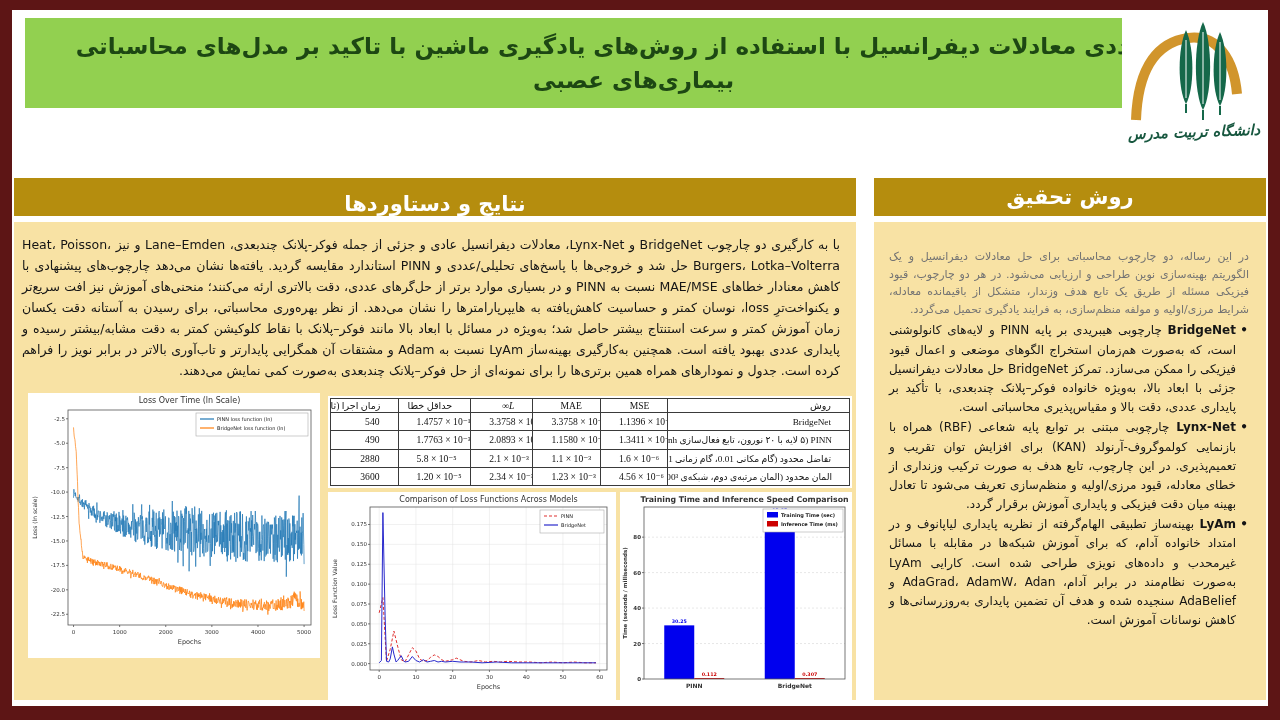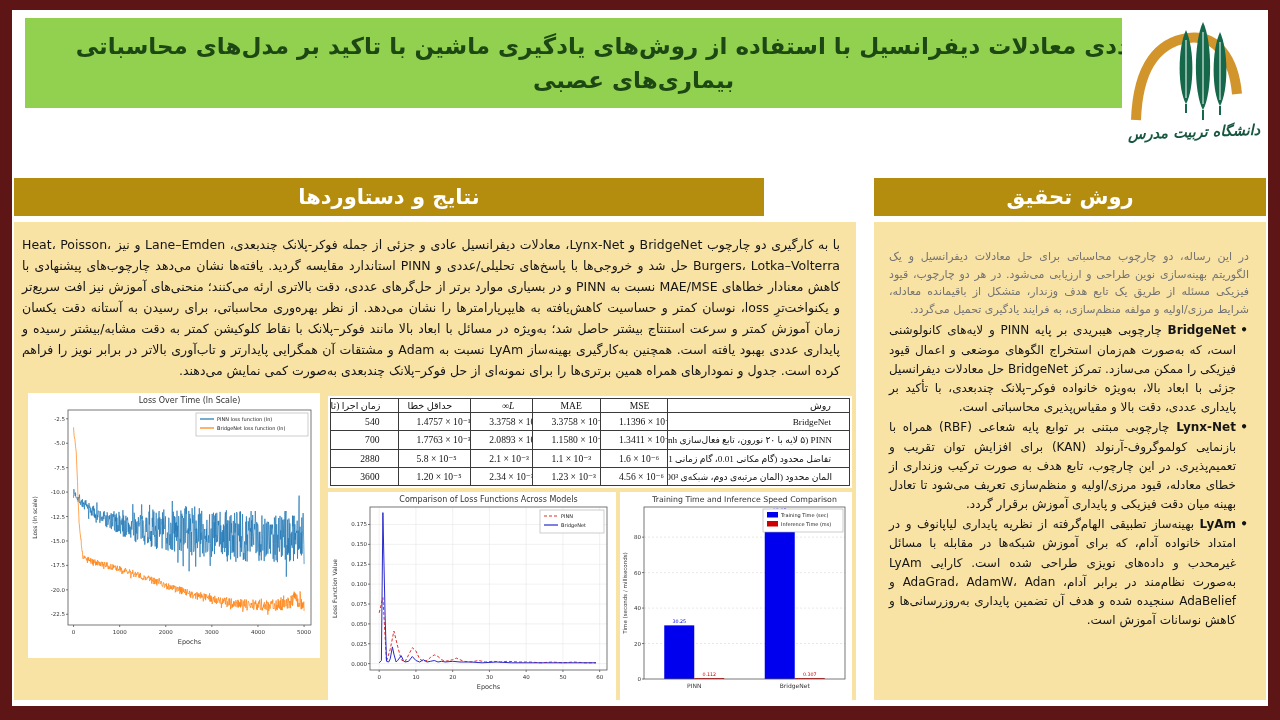--- a/index.html
+++ b/index.html
@@ -11,34 +11,34 @@
   .title{direction:rtl;text-align:center;color:#1D4713;font-weight:bold;font-size:23px;line-height:1.5;padding:0 34px;}
   .subtitle-box{position:absolute;left:13px;top:103px;width:1095px;height:50px;background:#3A5623;display:flex;align-items:center;justify-content:center;}
   .subtitle-box span{direction:rtl;color:#FFC000;font-weight:bold;font-size:16px;}
 
   .logo-card{position:absolute;right:2px;top:2px;width:144px;height:160px;background:#fff;text-align:center;}
   .logo-card svg{display:block;margin:2px auto 0;}
   .logo-text{color:#17573F;font-weight:bold;font-style:italic;font-size:14.5px;direction:rtl;margin-top:-6px;transform:rotate(-2deg);}
 
   .sec-header{position:absolute;top:168px;height:38px;background:#B58D0E;color:#fff;display:flex;align-items:center;justify-content:center;}
   .sec-header span{font-size:21px;font-weight:bold;direction:rtl;}
-  .hdr-results{left:2px;width:750px;}
+  .hdr-results{left:2px;width:842px;align-items:flex-end;}
   .hdr-method{left:862px;width:392px;}
 
   .panel{position:absolute;top:212px;height:478px;background:#F8E2A4;}
   .panel-results{left:2px;width:842px;}
   .panel-method{left:862px;width:392px;}
 
   .results-body{direction:rtl;text-align:justify;font-size:12.5px;line-height:1.68;color:#151515;padding:12px 16px 0 8px;}
 
   .fig{position:absolute;background:#fff;}
   .fig-loss{left:14px;top:171px;width:292px;height:265px;}
   .fig-table{left:314px;top:174px;width:524px;height:92px;padding:2px;}
   .fig-comp{left:314px;top:270px;width:288px;height:208px;}
-  .fig-bar{left:606px;top:270px;width:201px;height:208px;}
+  .fig-bar{left:606px;top:270px;width:201px;height:208px;font-weight:bold;}
 
   table{width:100%;height:100%;border-collapse:collapse;table-layout:fixed;direction:rtl;font-family:"Liberation Serif","DejaVu Serif","DejaVu Sans",serif;}
   th,td{border:1px solid #3a3a3a;font-size:9.6px;text-align:right;vertical-align:middle;padding:1px 18px;color:#111;font-weight:normal;white-space:nowrap;overflow:hidden;}
   th:nth-child(1),td:nth-child(1){width:35%;}
   th:nth-child(2),td:nth-child(2){width:13%;}
   th:nth-child(3),td:nth-child(3){width:13%;}
   th:nth-child(4),td:nth-child(4){width:12%;font-style:italic;}
   td:nth-child(4){font-style:normal;}
   th:nth-child(5),td:nth-child(5){width:14%;}
   th:nth-child(6),td:nth-child(6){width:13%;}
@@ -155,21 +155,21 @@
                 <td dir="ltr">3.3758 × 10⁻⁶</td>
                 <td dir="ltr">1.4757 × 10⁻¹⁵</td>
                 <td dir="ltr">540</td>
               </tr>
               <tr>
                 <td>PINN (۵ لایه با ۲۰ نورون، تابع فعال‌سازی tanh)</td>
                 <td dir="ltr">1.3411 × 10⁻⁶</td>
                 <td dir="ltr">1.1580 × 10⁻⁴</td>
                 <td dir="ltr">2.0893 × 10⁻³</td>
                 <td dir="ltr">1.7763 × 10⁻³</td>
-                <td dir="ltr">700</td>
+                <td dir="ltr">490</td>
               </tr>
               <tr>
                 <td>تفاضل محدود (گام مکانی 0.01، گام زمانی 0.001)</td>
                 <td dir="ltr">1.6 × 10⁻⁶</td>
                 <td dir="ltr">1.1 × 10⁻³</td>
                 <td dir="ltr">2.1 × 10⁻³</td>
                 <td dir="ltr">5.8 × 10⁻⁵</td>
                 <td dir="ltr">2880</td>
               </tr>
               <tr>

